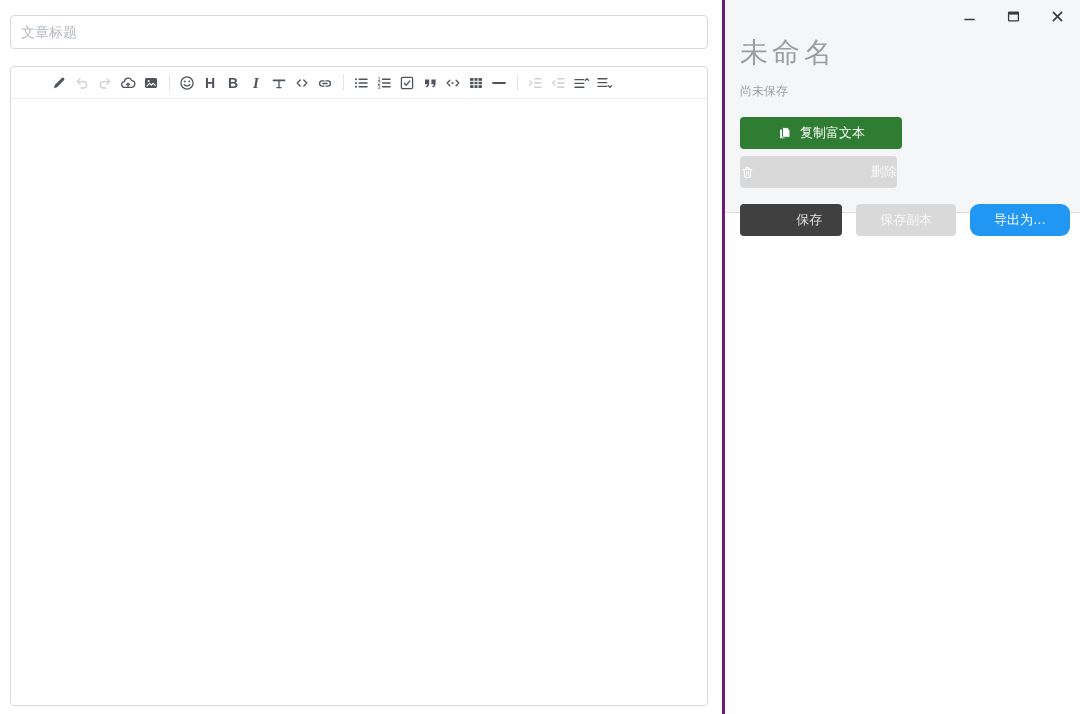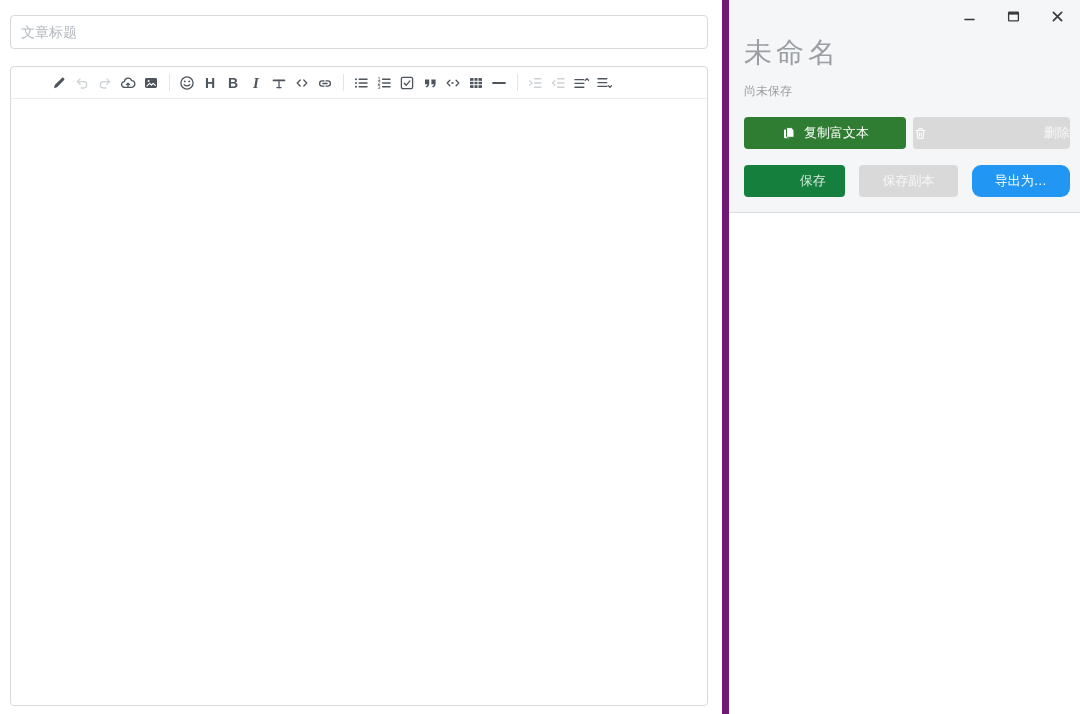--- a/index.html
+++ b/index.html
@@ -38,46 +38,46 @@
   .tb-icon svg { width:16px; height:16px; display:block; }
   .tb-icon .txt { font-weight:700; font-size:14px; line-height:16px; width:16px; text-align:center; display:block; }
   .tb-icon .txt.i { font-family:"Liberation Serif",serif; font-style:italic; font-size:15px; }
   .tb-sep { width:1px; height:17px; background:#e2e5e8; margin:0 9px 0 3px; flex:0 0 1px; }
 
   .editor-area { flex:1 1 auto; background:#fff; border-radius:0 0 4px 4px; }
 
   
   .right-panel {
     position:absolute; left:722px; top:0; width:358px; height:714px;
-    background:#fff; border-left:7px solid #701a75;
+    background:#fff; border-left:3px solid #701a75;
   }
   .panel-header {
     background:#f5f6f7; height:213px; border-bottom:1px solid #dcdcdc;
     padding:0 10px 0 15px;
   }
   .win-controls {
     display:flex; justify-content:flex-end; gap:29px; padding:9px 5px 0 0;
   }
   .win-btn { width:15px; height:15px; color:#3a3a3a; cursor:pointer; display:flex; align-items:center; justify-content:center; }
   .win-btn svg { width:15px; height:15px; display:block; }
 
   .panel-title { font-size:28px; font-weight:400; color:#9b9fa3; letter-spacing:4px; margin-top:12px; line-height:34px; }
   .panel-status { font-size:12px; color:#9b9fa3; margin-top:13px; }
 
-  .btn-row1 { display:flex; gap:7px; margin-top:17px; }
+  .btn-row1 { display:flex; gap:7px; margin-top:17px;flex-direction:column; }
   .btn-row2 { display:flex; gap:14px; margin-top:16px; }
   .btn {
     height:32px; border:none; border-radius:4px; font-size:13px;
     display:flex; align-items:center; justify-content:center; gap:7px;
     cursor:pointer; font-family:"Liberation Sans",sans-serif;
   }
   .btn svg { display:block; }
   .btn-copy   { width:162px; background:#2e7d32; color:#fff; }
   .btn-delete { width:157px; background:#d9d9d9; color:rgba(255,255,255,.82);justify-content:space-between; }
-  .btn-save      { width:103px; background:#15803d; color:rgba(255,255,255,.82);padding-left:36px; }
+  .btn-save      { width:103px; background:#404040; color:rgba(255,255,255,.82);padding-left:36px; }
   .btn-save-copy { width:101px; background:#d9d9d9; color:rgba(255,255,255,.82); }
   .btn-export    { width:101px; background:#2196f3; color:#fff;border-radius:9px; }
 </style>
 </head>
 <body>
 
 <div class="left-pane">
   <input class="title-input" type="text" placeholder="文章标题" style="">
   <div class="editor-box">
     <div class="toolbar" id="toolbar">

